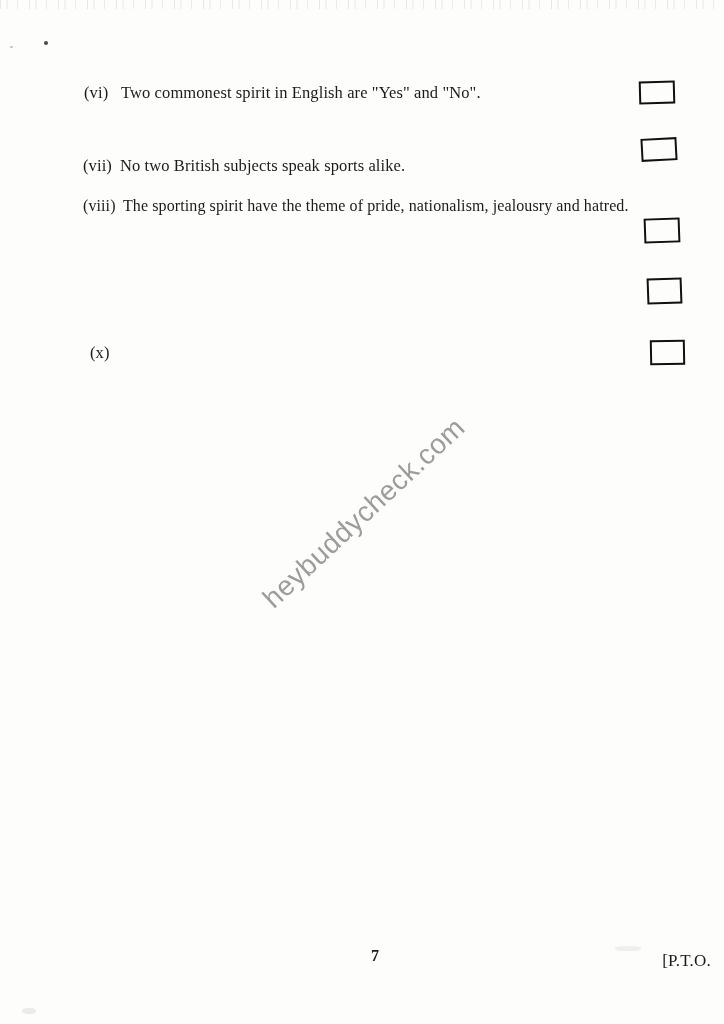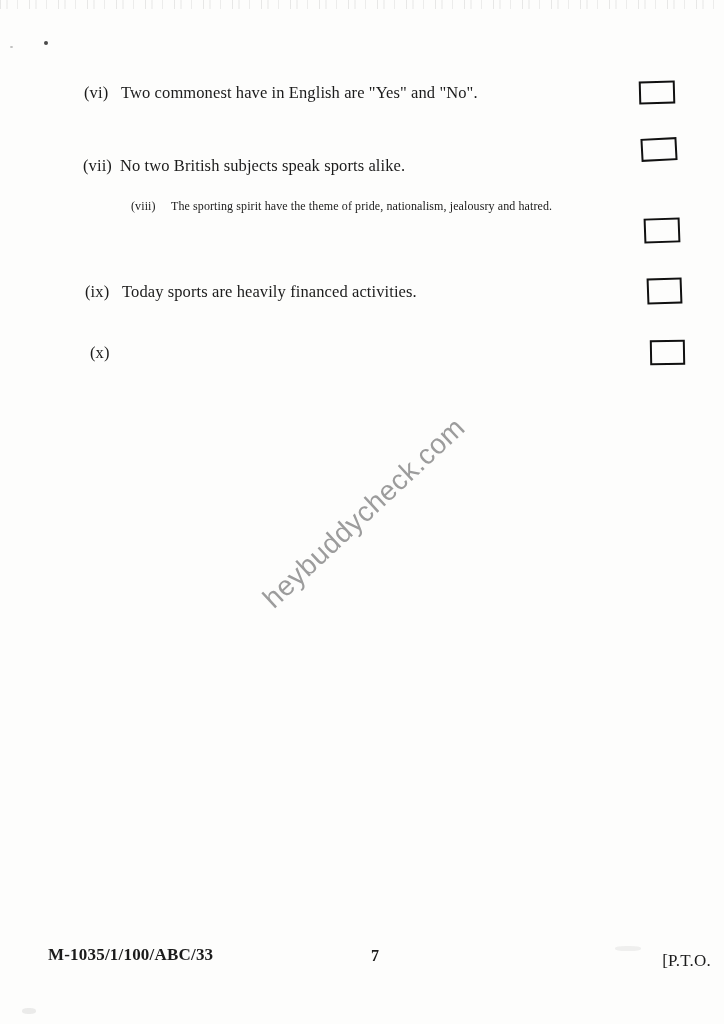--- a/index.html
+++ b/index.html
@@ -47,21 +47,21 @@
     line-height: 18px;
     letter-spacing: 0.1px;
   }
   .item .num {
     display: inline-block;
     width: 37px;
     flex: 0 0 37px;
   }
   .item-vi   { left: 84px; top: 84px;  }
   .item-vii  { left: 83px; top: 157px; }
-  .item-viii { left: 83px; top: 197px; font-size: 12px; margin-left: 48px; }
+  .item-viii { left: 83px; top: 197px; font-size: 16px; }
   .item-viii .num { width: 40px; flex-basis: 40px; }
   .item-ix   { left: 85px; top: 283px; }
   .item-x    { left: 90px; top: 344px; }
   .item-x .num { width: 35px; flex-basis: 35px; }
 
   .answer-box {
     position: absolute;
     border: 2.4px solid #111;
     background: transparent;
   }
@@ -114,46 +114,41 @@
 <div class="page">
 
   <div class="top-noise"></div>
   <div class="speck s1"></div>
   <div class="speck s2"></div>
   <div class="speck s3"></div>
   <div class="speck s4"></div>
 
   <div class="item item-vi">
     <span class="num">(vi)</span>
-    <span class="txt">Two commonest have in English are "Yes" and "No".</span>
+    <span class="txt">Two commonest spirit in English are "Yes" and "No".</span>
   </div>
   <div class="answer-box box-vi"></div>
 
   <div class="item item-vii">
     <span class="num">(vii)</span>
     <span class="txt">No two British subjects speak sports alike.</span>
   </div>
   <div class="answer-box box-vii"></div>
 
   <div class="item item-viii">
     <span class="num">(viii)</span>
     <span class="txt">The sporting spirit have the theme of pride, nationalism, jealousry and hatred.</span>
   </div>
   <div class="answer-box box-viii"></div>
 
-  <div class="item item-ix">
-    <span class="num">(ix)</span>
-    <span class="txt">Today sports are heavily financed activities.</span>
-  </div>
   <div class="answer-box box-ix"></div>
 
   <div class="item item-x">
     <span class="num">(x)</span>
   </div>
   <div class="answer-box box-x"></div>
 
   <div class="watermark">heybuddycheck.com</div>
 
-  <div class="footer-left">M-1035/1/100/ABC/33</div>
   <div class="footer-page">7</div>
   <div class="footer-right">[P.T.O.</div>
 
 </div>
 
 </body></html>

